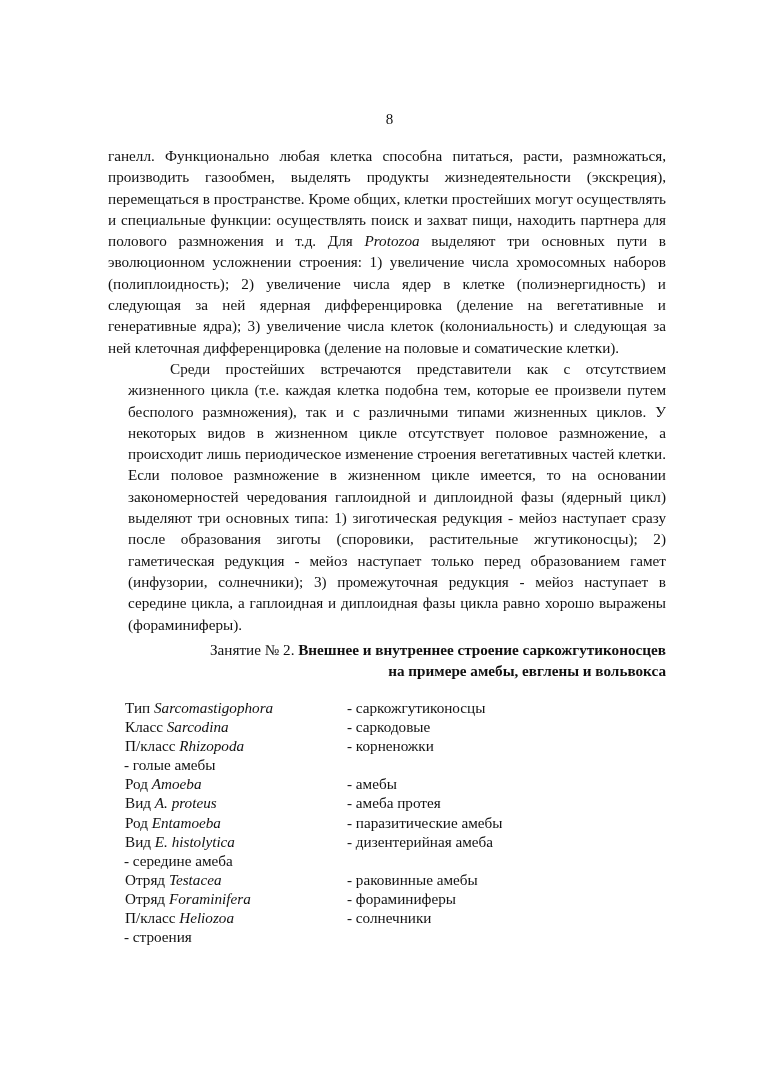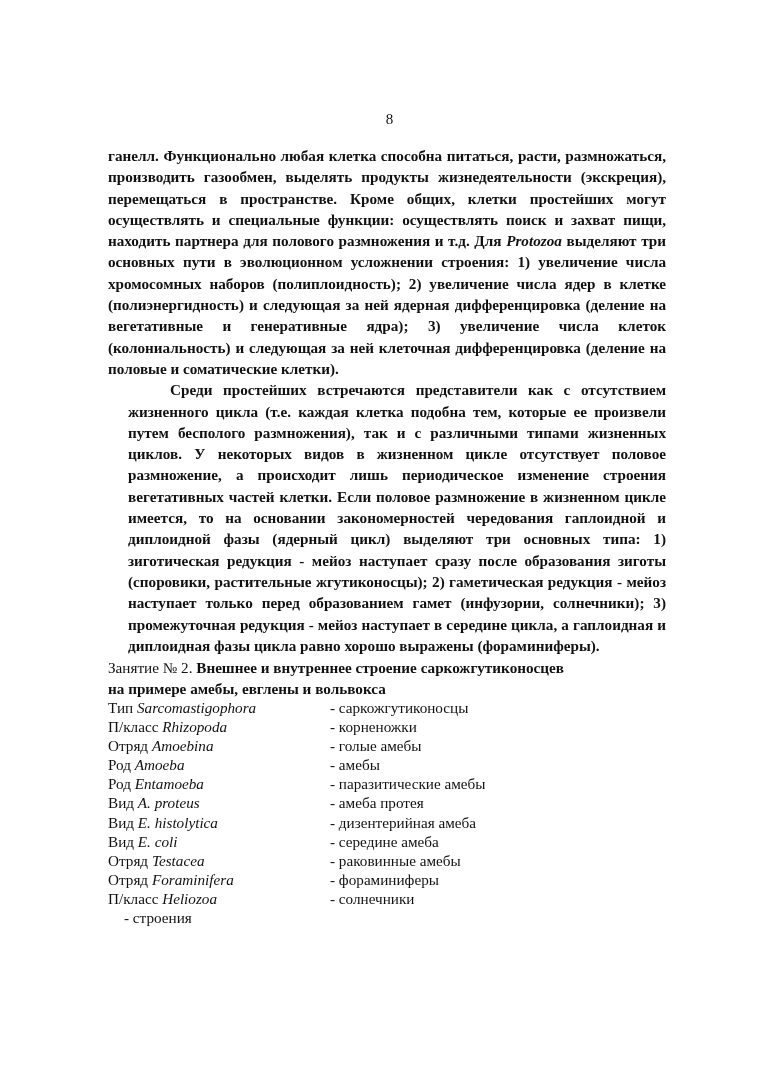--- a/index.html
+++ b/index.html
@@ -25,38 +25,37 @@
       line-height: 18px;
     }
     .body-text {
       position: absolute;
       top: 145px;
       left: 108px;
       width: 558px;
       font-size: 15.2px;
       line-height: 21.3px;
       text-align: justify;
-      font-weight: bold;
     }
     .body-text p {
       margin: 0;
     }
     .body-text p.indent {
       text-indent: 42px;
       margin-left: 20px;
     }
     .body-text i {
       font-style: italic;
     }
     .lesson-heading {
       position: absolute;
-      top: 657px;
+      top: 639px;
       left: 108px;
       width: 558px;
-      text-align: left;
+      text-align: right;
       font-size: 15.2px;
       line-height: 21px;
     }
     .lesson-heading .bold {
       font-weight: bold;
     }
     .taxonomy {
       position: absolute;
       top: 698px;
       left: 108px;
@@ -64,20 +63,21 @@
       font-size: 15.2px;
       line-height: 19.1px;
     }
     .tax-row {
       display: flex;
       white-space: nowrap;
     }
     .tax-rank {
       width: 206px;
       flex: 0 0 206px;
+      margin-left: 17px;
     }
     .tax-rank i {
       font-style: italic;
     }
     .tax-common {
       flex: 1 1 auto;
       margin-left: 16px;
     }
   </style>
 </head>
@@ -98,45 +98,47 @@
   <div><span>Занятие № 2. </span><span class="bold">Внешнее и внутреннее строение саркожгутиконосцев</span></div>
   <div class="bold">на примере амебы, евглены и вольвокса</div>
 </div>
 
 <div class="taxonomy">
   <div class="tax-row">
     <span class="tax-rank"><span>Тип</span> <i>Sarcomastigophora</i></span>
     <span class="tax-common">- саркожгутиконосцы</span>
   </div>
   <div class="tax-row">
+    <span class="tax-rank"><span>Класс</span> <i>Sarcodina</i></span>
+    <span class="tax-common">- саркодовые</span>
+  </div>
+  <div class="tax-row">
     <span class="tax-rank"><span>П/класс</span> <i>Rhizopoda</i></span>
     <span class="tax-common">- корненожки</span>
   </div>
   <div class="tax-row">
-    <span class="tax-rank"><span>Отряд</span> <i>Amoebina</i></span>
     <span class="tax-common">- голые амебы</span>
   </div>
   <div class="tax-row">
     <span class="tax-rank"><span>Род</span> <i>Amoeba</i></span>
     <span class="tax-common">- амебы</span>
   </div>
   <div class="tax-row">
+    <span class="tax-rank"><span>Вид</span> <i>A. proteus</i></span>
+    <span class="tax-common">- амеба протея</span>
+  </div>
+  <div class="tax-row">
     <span class="tax-rank"><span>Род</span> <i>Entamoeba</i></span>
     <span class="tax-common">- паразитические амебы</span>
-  </div>
-  <div class="tax-row">
-    <span class="tax-rank"><span>Вид</span> <i>A. proteus</i></span>
-    <span class="tax-common">- амеба протея</span>
   </div>
   <div class="tax-row">
     <span class="tax-rank"><span>Вид</span> <i>E. histolytica</i></span>
     <span class="tax-common">- дизентерийная амеба</span>
   </div>
   <div class="tax-row">
-    <span class="tax-rank"><span>Вид</span> <i>E. coli</i></span>
     <span class="tax-common">- середине амеба</span>
   </div>
   <div class="tax-row">
     <span class="tax-rank"><span>Отряд</span> <i>Testacea</i></span>
     <span class="tax-common">- раковинные амебы</span>
   </div>
   <div class="tax-row">
     <span class="tax-rank"><span>Отряд</span> <i>Foraminifera</i></span>
     <span class="tax-common">- фораминиферы</span>
   </div>

